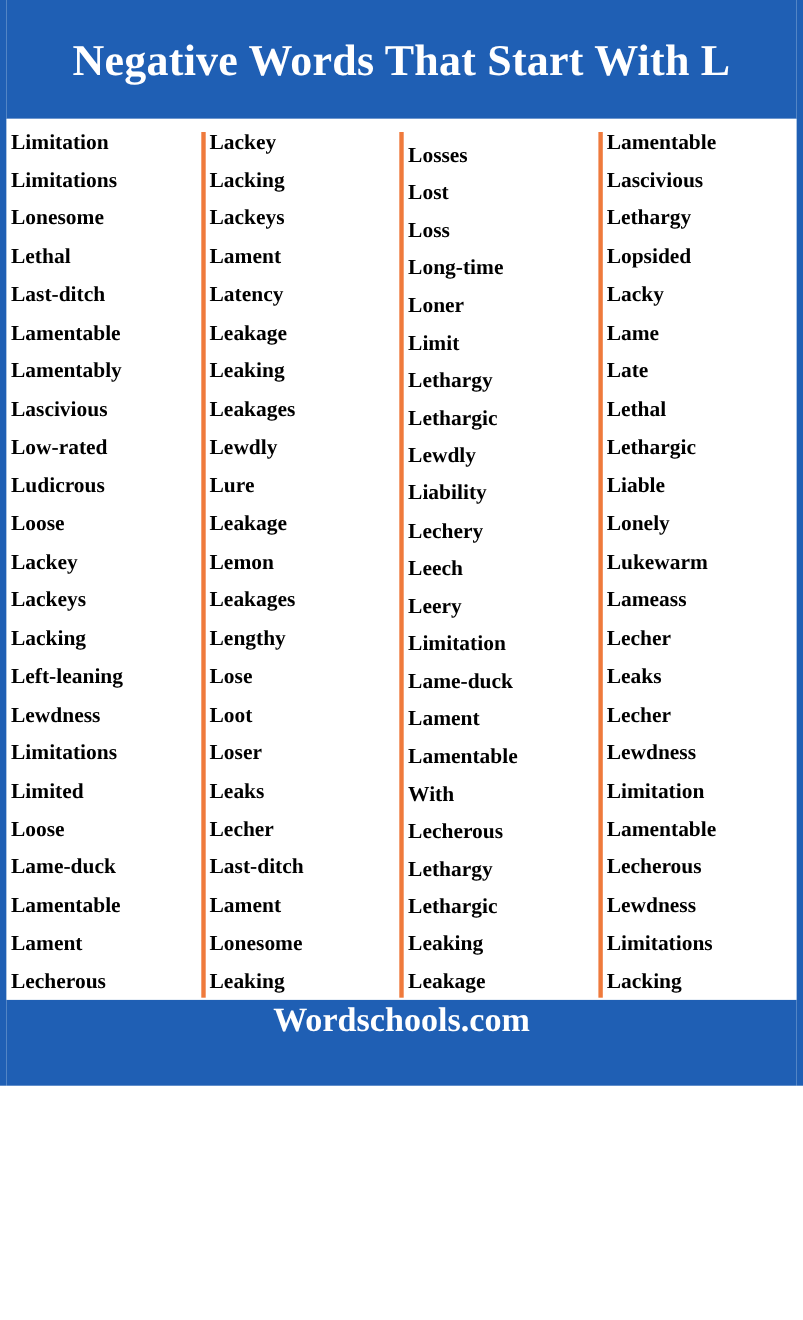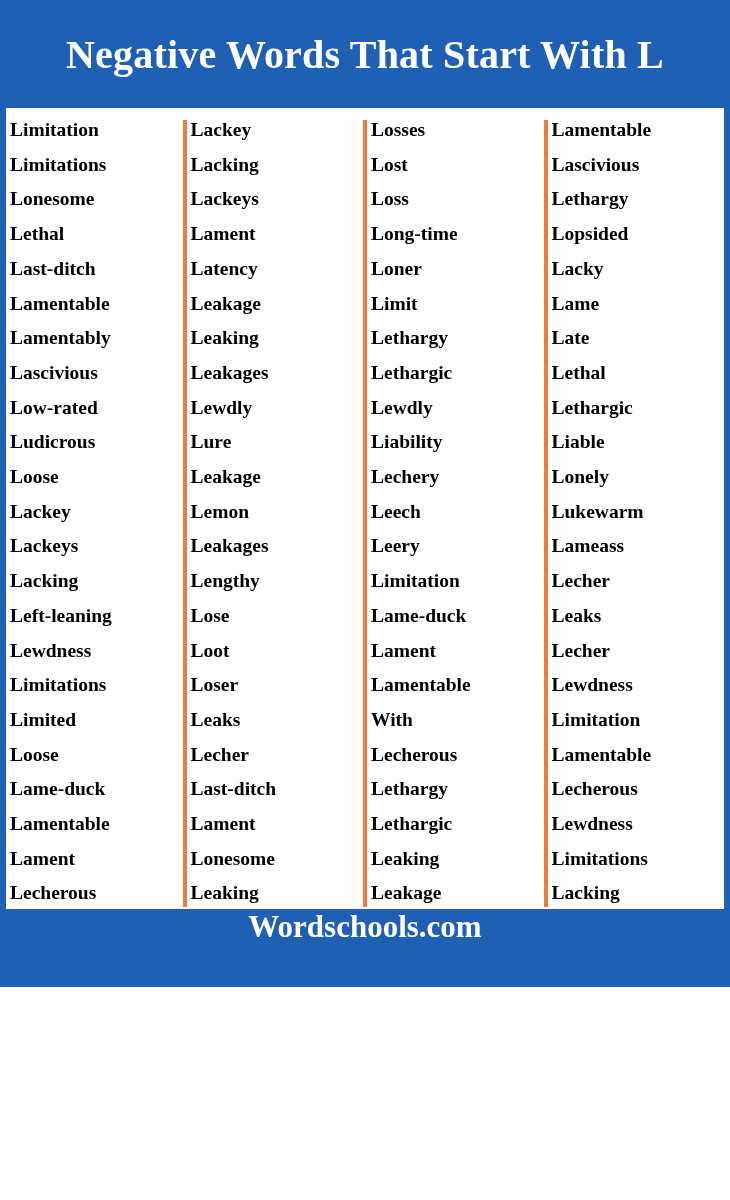--- a/index.html
+++ b/index.html
@@ -69,21 +69,21 @@
     font-family: "Liberation Serif", serif;
     font-weight: bold;
     font-size: 19px;
     color: #000000;
     text-align: center;
     line-height: 1.0;
     white-space: nowrap;
   }
   .col-0 .word { font-size: 19.5px; }
   .col-1 .word { font-size: 19.5px; }
-  .col-2 .word { font-size: 19.5px; }
+  .col-2 .word { font-size: 19.5px; margin-top: 12px; }
   .col-3 .word { font-size: 19.5px; }
   .footer {
     background: #1f5fb4;
     height: 78px;
     display: flex;
     align-items: flex-start;
     justify-content: center;
     flex: 0 0 auto;
   }
   .footer-text {

